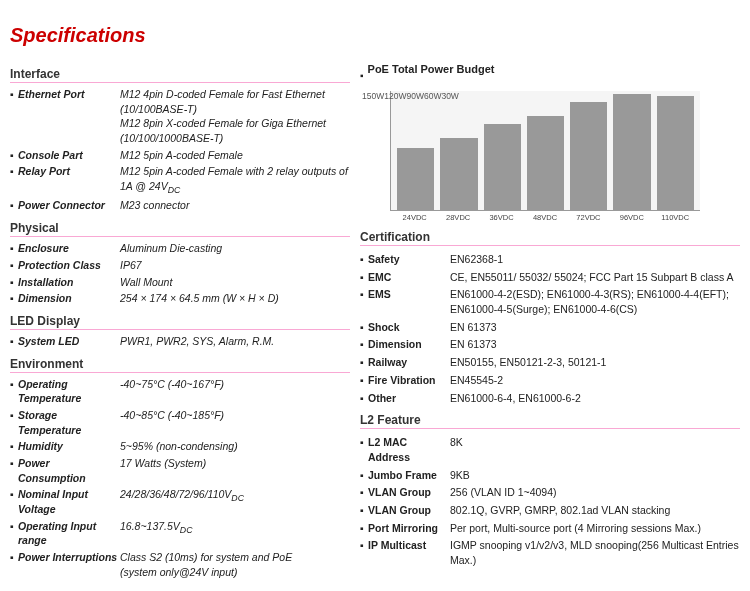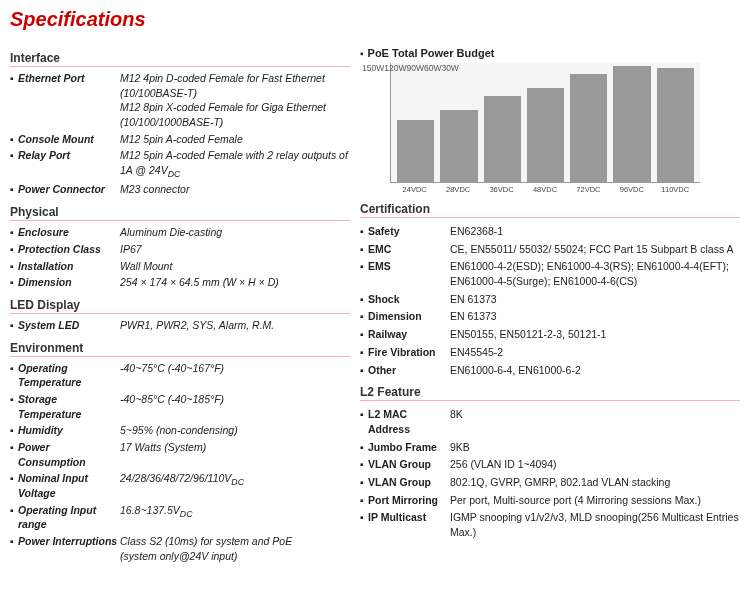--- a/index.html
+++ b/index.html
@@ -21,21 +21,21 @@
       width: 340px;
       flex-shrink: 0;
     }
     .right-col {
       flex: 1;
     }
     h1.page-title {
       font-size: 20px;
       font-weight: bold;
       color: #c00;
-      padding: 8px 10px 4px 10px;
+      padding: 24px 10px 4px 10px;
       font-style: italic;
     }
     .section-title {
       font-size: 12px;
       font-weight: bold;
       color: #333;
       border-bottom: 1px solid #f9a8d4;
       margin-bottom: 4px;
       margin-top: 8px;
       padding-bottom: 1px;
@@ -64,21 +64,21 @@
       flex: 1;
       font-size: 10.5px;
     }
     .poe-chart-area {
       margin-top: 4px;
       margin-bottom: 8px;
     }
     .poe-chart-title {
       font-size: 11px;
       font-weight: bold;
-      margin-bottom: 0;
+      margin-bottom: 12px;
     }
     .cert-section { margin-top: 6px; }
     .cert-row {
       display: flex;
       margin-bottom: 3px;
       line-height: 1.4;
     }
     .cert-label {
       width: 90px;
       flex-shrink: 0;
@@ -105,21 +105,21 @@
 <div class="main-content">
 
   <div class="left-col">
 
     <div class="section-title">Interface</div>
     <div class="spec-row">
       <div class="spec-label">Ethernet Port</div>
       <div class="spec-value">M12 4pin D-coded Female for Fast Ethernet<br>(10/100BASE-T)<br>M12 8pin X-coded Female for Giga Ethernet<br>(10/100/1000BASE-T)</div>
     </div>
     <div class="spec-row">
-      <div class="spec-label">Console Mount</div>
+      <div class="spec-label">Console Part</div>
       <div class="spec-value">M12 5pin A-coded Female</div>
     </div>
     <div class="spec-row">
       <div class="spec-label">Relay Port</div>
       <div class="spec-value">M12 5pin A-coded Female with 2 relay outputs of 1A @ 24V<sub>DC</sub></div>
     </div>
     <div class="spec-row">
       <div class="spec-label">Power Connector</div>
       <div class="spec-value">M23 connector</div>
     </div>

